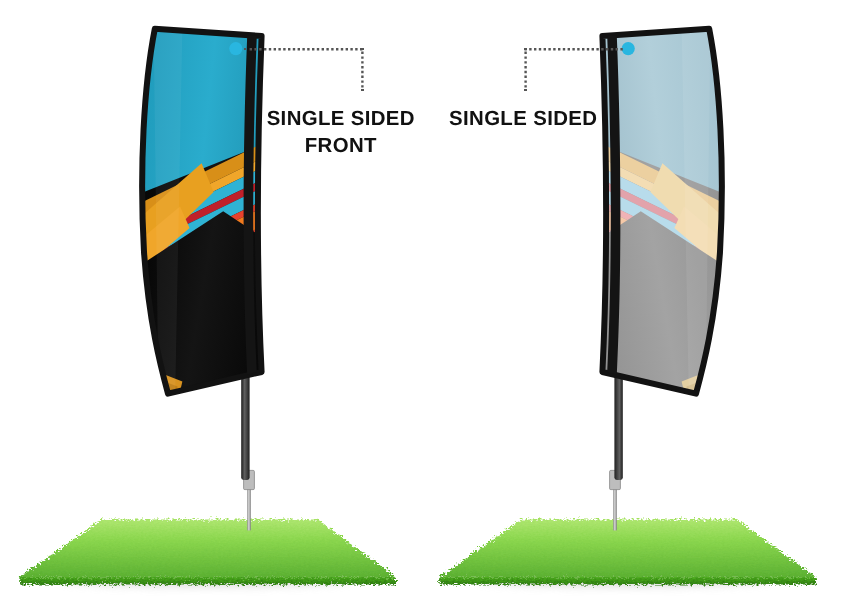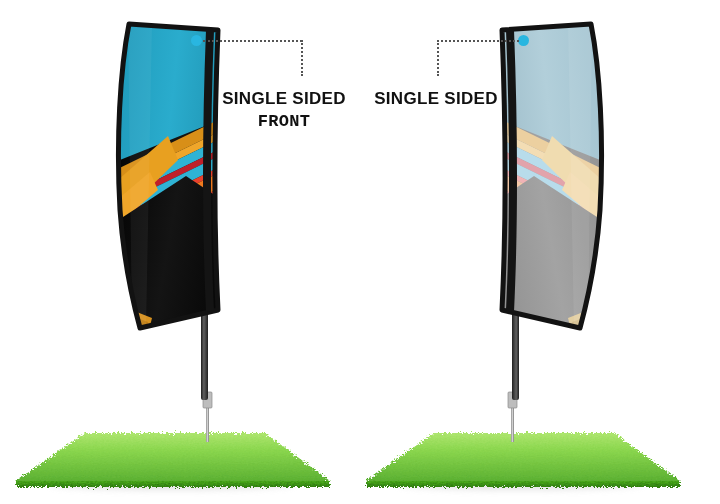--- a/index.html
+++ b/index.html
@@ -36,21 +36,21 @@
     position: absolute;
     width: 160px;
     text-align: center;
     font-size: 17px;
     font-weight: bold;
     letter-spacing: 0.3px;
     line-height: 1.35;
     color: #111111;
     white-space: nowrap;
   }
-  .callout-label .l2 { display: block; font-family: Liberation Mono, monospace; }
+  .callout-label .l2 { display: block; }
 
   .label-left  { left: 204px; top: 88px; }
   .label-right { left: 356px; top: 88px; }
 
   
   .callout-dot {
     position: absolute;
     width: 11px;
     height: 11px;
     border-radius: 50%;

